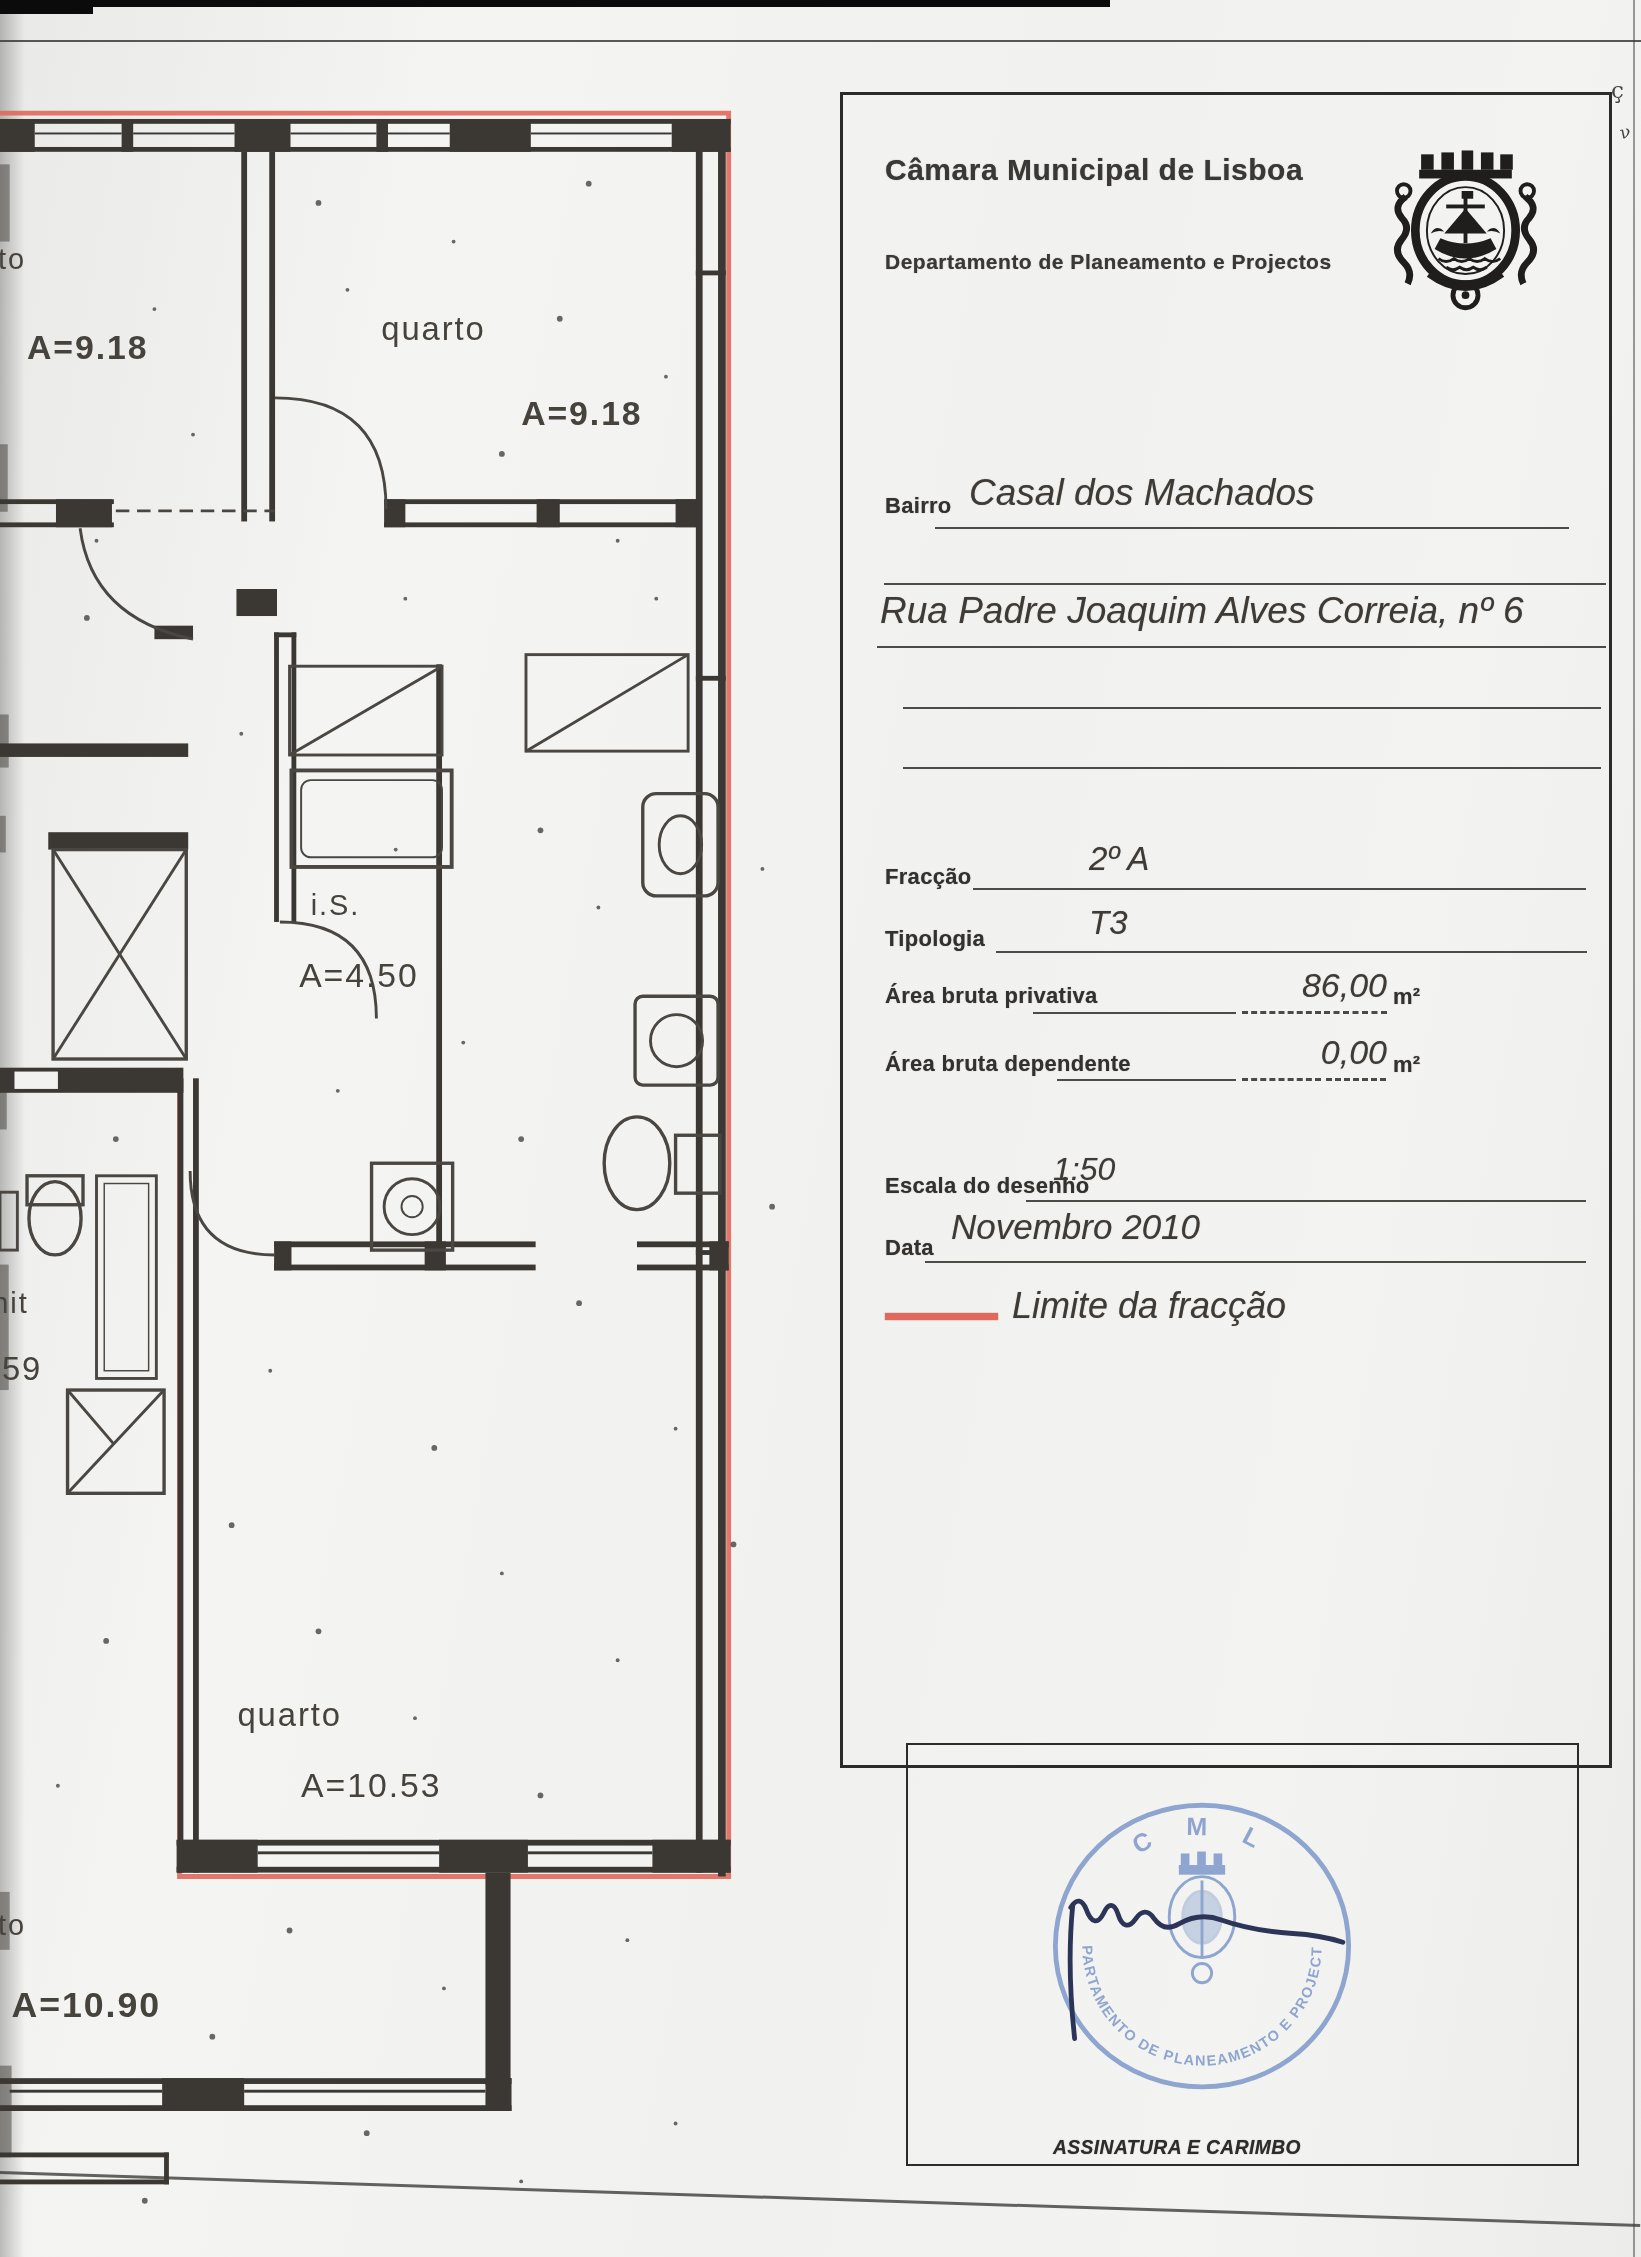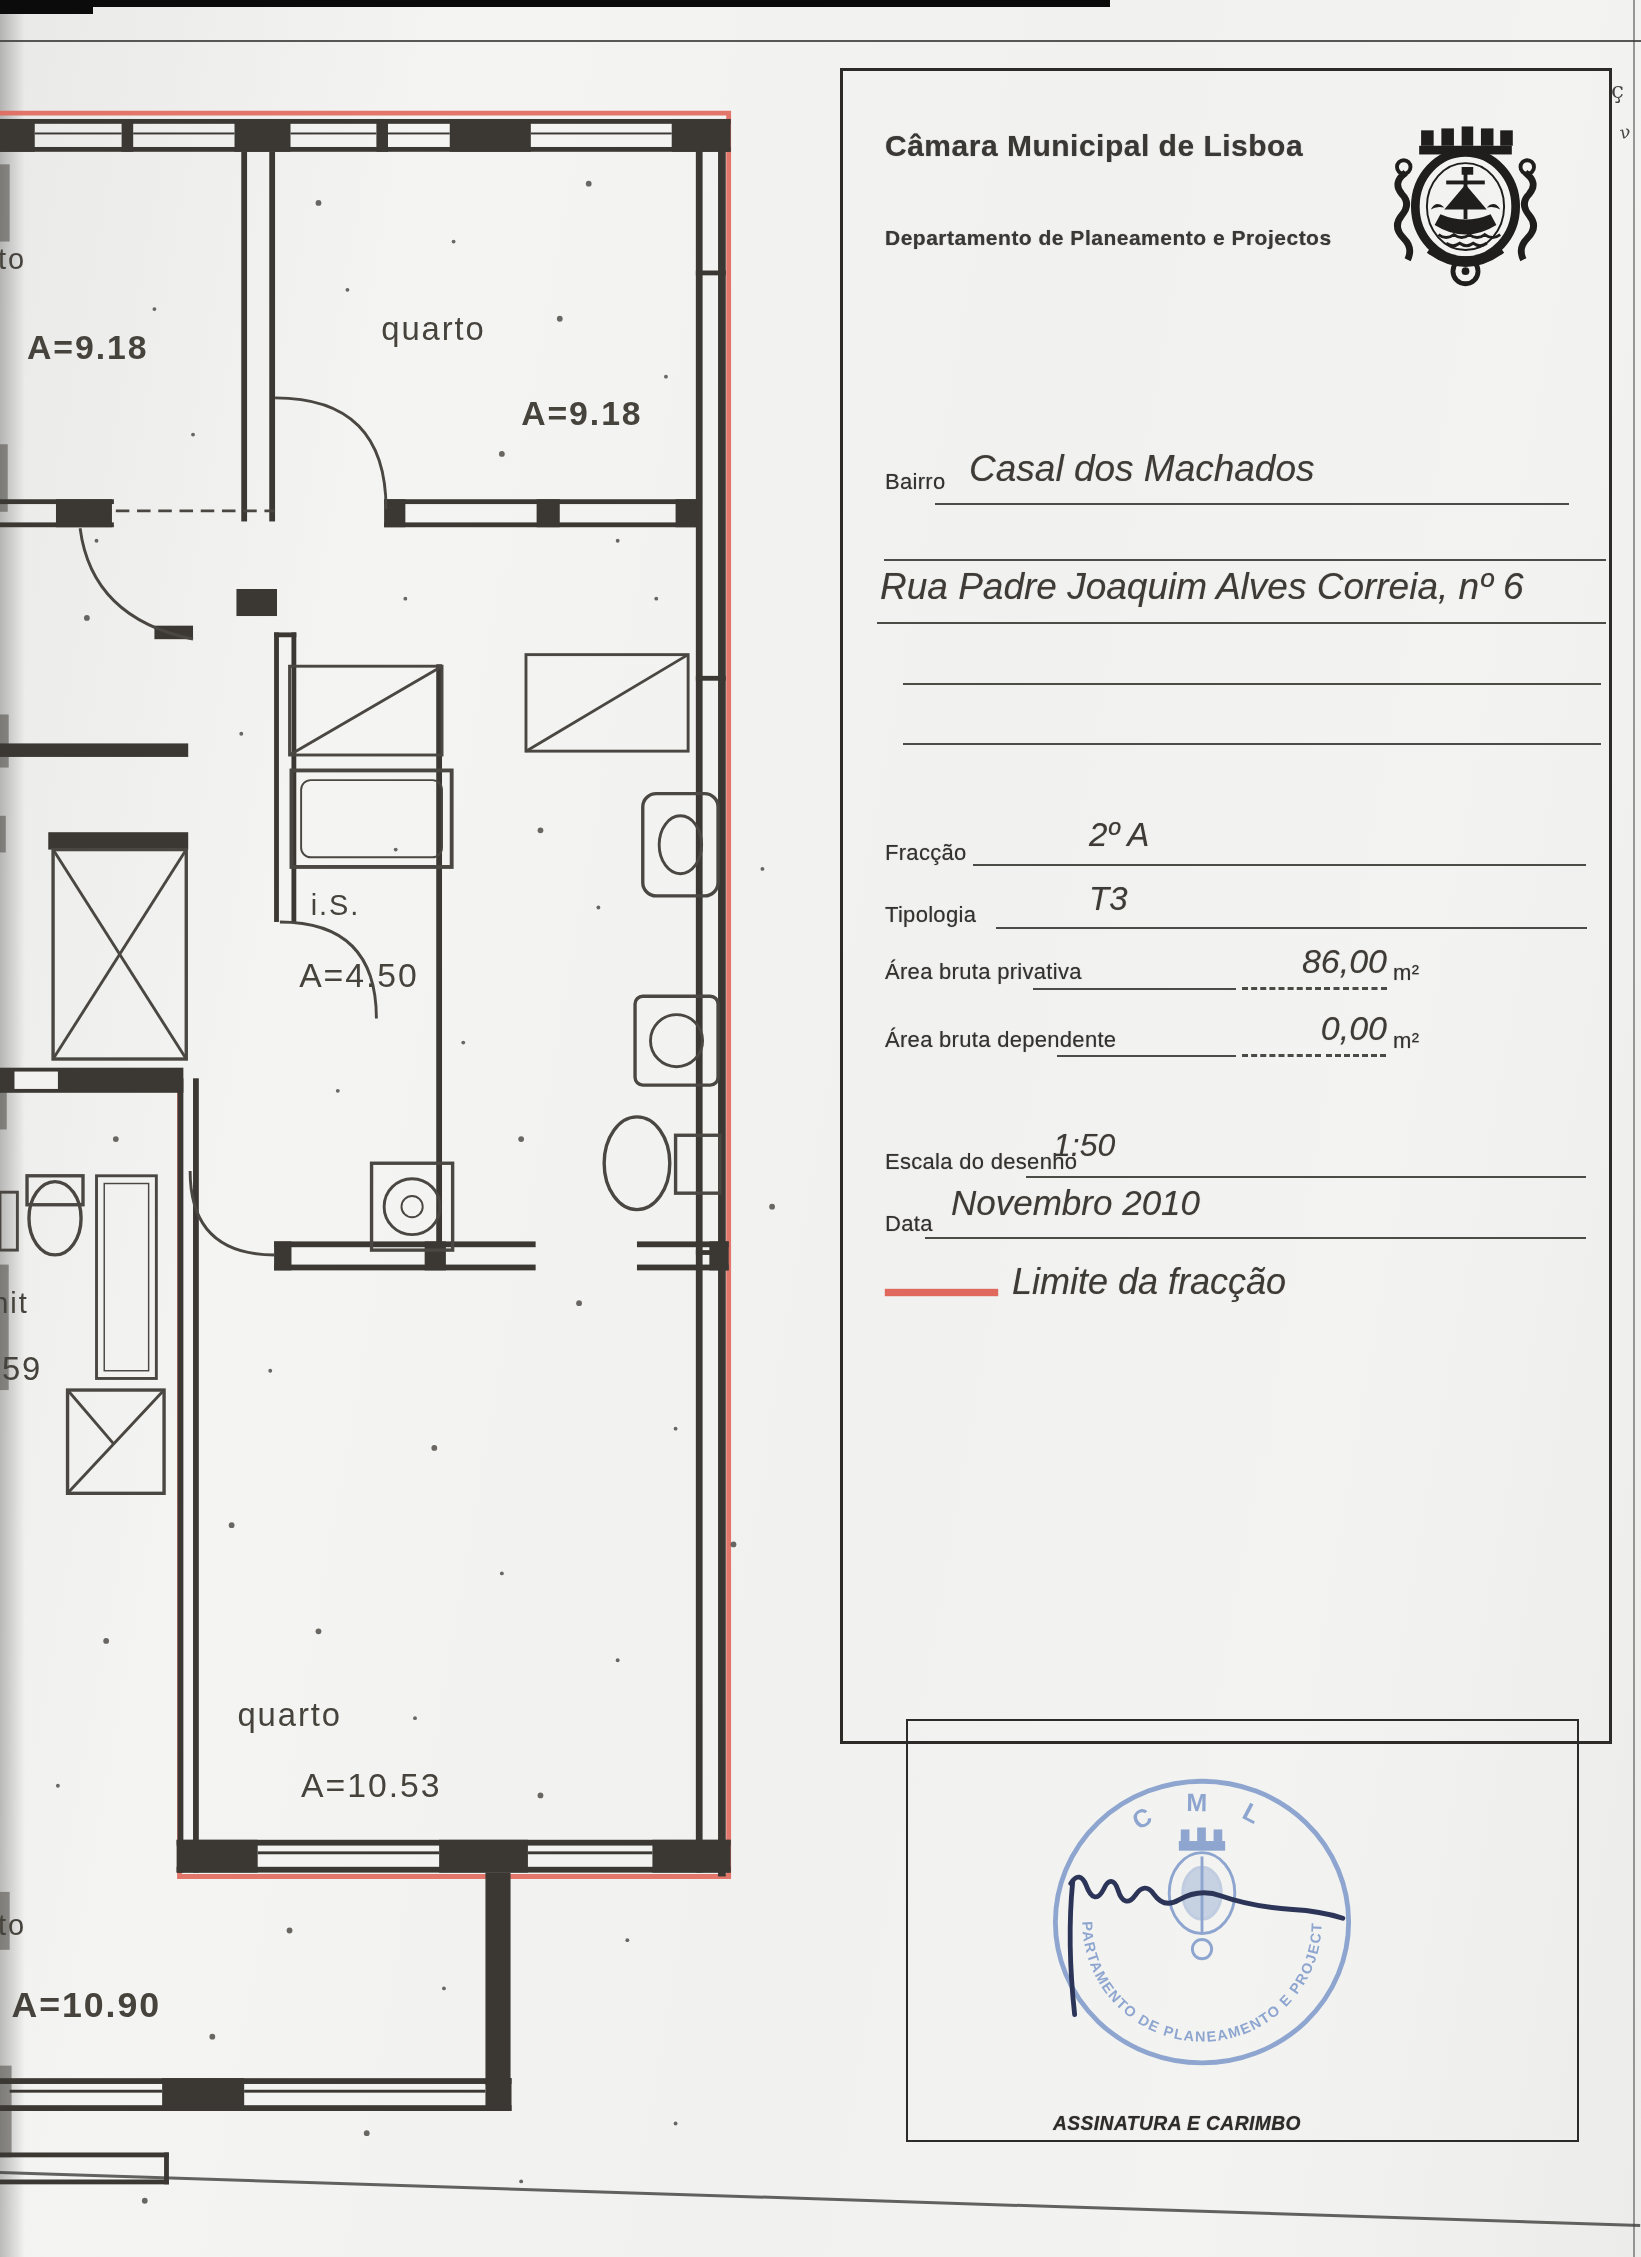--- a/index.html
+++ b/index.html
@@ -5,24 +5,24 @@
   html,body{margin:0;padding:0;background:#888;}
   .page{position:relative;width:1641px;height:2257px;overflow:hidden;
         font-family:"Liberation Sans",sans-serif;
         background:linear-gradient(100deg,#e9e9e7 0%,#f4f4f2 22%,#f1f1ef 55%,#f3f3f1 78%,#ececea 100%);}
   .abs{position:absolute;}
   .edge-shadow{left:0;top:0;width:25px;height:2257px;
         background:linear-gradient(to right,rgba(40,40,38,.28),rgba(40,40,38,0));}
   .top-bar{left:0;top:0;width:1110px;height:6.8px;background:#0b0b0b;}
   .top-bar2{left:0;top:0;width:93px;height:13.5px;background:#0b0b0b;}
   .hairline{background:#3c3c3a;opacity:.85;}
-  .panel{left:840px;top:68px;width:772px;height:1676px;border:3.9px solid #2d2b28;box-sizing:border-box;}
+  .panel{left:840px;top:92px;width:772px;height:1676px;border:3.9px solid #2d2b28;box-sizing:border-box;}
   .panel > .abs{font-family:"Liberation Sans",sans-serif;}
   .hdr{font-weight:bold;color:#3a3835;letter-spacing:0.5px;text-shadow:0 0 1px rgba(60,60,58,.65);}
-  .lbl{font-weight:normal;font-size:22px;color:#33312d;letter-spacing:0.3px;text-shadow:0 0 1px rgba(60,60,58,.55);}
+  .lbl{font-weight:bold;font-size:22px;color:#33312d;letter-spacing:0.3px;text-shadow:0 0 1px rgba(60,60,58,.55);}
   .hw{font-family:"DejaVu Serif",serif;font-style:italic;color:#3e3b36;text-shadow:0 0 1px rgba(70,66,60,.4);white-space:nowrap;}
   .rule{border-bottom:2.9px solid #3a3833;opacity:.9;}
   .dashes{border-bottom:3.9px dashed #3a3833;opacity:.9;}
   .redline{background:#e0685c;box-shadow:0 0 1px #c85548;}
   .sigbox{border:2.9px solid #2d2b28;box-sizing:border-box;}
   .caption{font-weight:bold;font-style:italic;font-size:19.3px;color:#2e2c29;letter-spacing:0.4px;text-shadow:0 0 1px rgba(46,44,41,.6);}
   .mark{color:#444;font-family:"DejaVu Serif",serif;}
   svg text{font-family:"Liberation Sans",sans-serif;}
 </style>
 </head>

